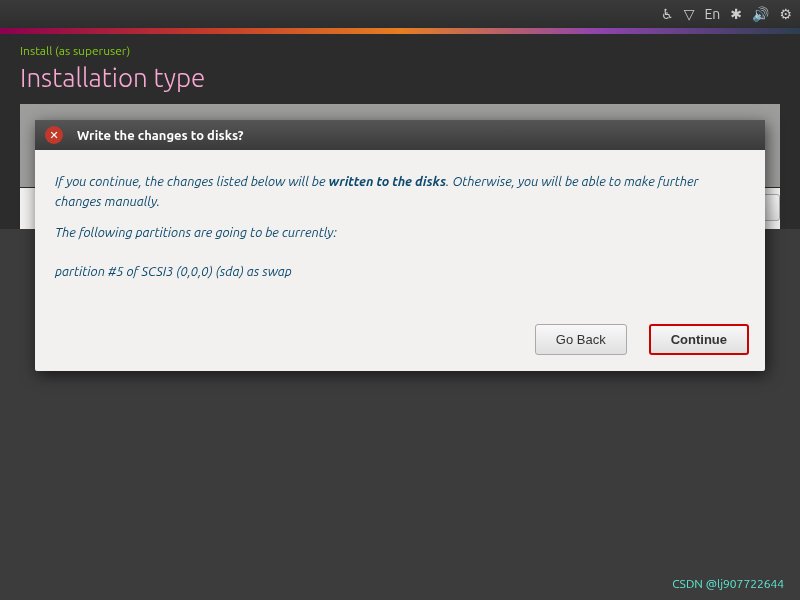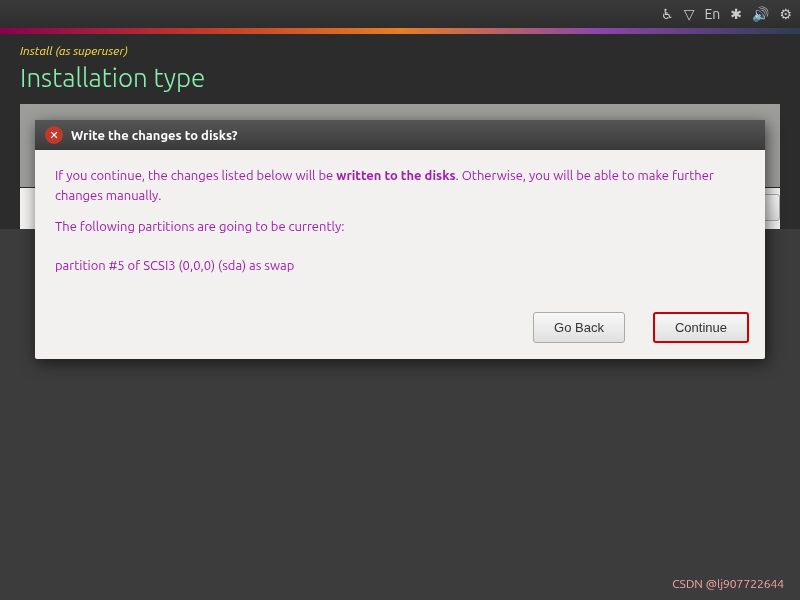--- a/index.html
+++ b/index.html
@@ -37,28 +37,27 @@
     }
 
     
     .main-bg {
       width: 800px;
       background: #2c2c2c;
       padding: 10px 20px 0 20px;
     }
 
     .superuser-label {
-      color: #fde047;
+      color: #84cc16;
       font-size: 12px;
       margin-bottom: 6px;
-      font-style: italic;
     }
 
     .page-title {
-      color: #86efac;
+      color: #f9a8d4;
       font-size: 26px;
       font-weight: 300;
       margin-bottom: 12px;
     }
 
     
     .content-area {
       background: #f2f1f0;
       width: 760px;
       padding: 16px 16px 10px 16px;
@@ -150,58 +149,60 @@
       color: white;
       font-size: 11px;
       cursor: pointer;
       flex-shrink: 0;
     }
 
     .dialog-title {
       color: #fff;
       font-size: 13px;
       font-weight: bold;
+      margin-left: 6px;
     }
 
     .dialog-body {
-      padding: 16px 20px;
-      color: #a21caf;
+      padding: 22px 20px;
+      color: #0c4a6e;
+      font-style: italic;
     }
 
     .dialog-body p {
       margin-bottom: 12px;
       font-size: 13px;
       line-height: 1.5;
     }
 
     .dialog-body p strong {
       font-weight: bold;
     }
 
     .dialog-buttons {
       display: flex;
       justify-content: flex-end;
       padding: 8px 16px 16px 16px;
-      gap: 28px;
+      gap: 22px;
     }
 
     .btn {
       padding: 6px 20px;
       border-radius: 3px;
       font-size: 13px;
       cursor: pointer;
       border: 1px solid #aaa;
       background: linear-gradient(to bottom, #f8f8f8, #e0e0e0);
       color: #333;
     }
 
     .btn-continue {
       border: 2px solid #cc0000;
       background: linear-gradient(to bottom, #f8f8f8, #e0e0e0);
-      font-weight: normal;
+      font-weight: bold;
     }
 
     
     .bottom-bar {
       background: #f2f1f0;
       width: 760px;
       display: flex;
       justify-content: flex-end;
       padding: 6px 0 8px 0;
       gap: 8px;
@@ -245,21 +246,21 @@
     }
     .dot.active {
       background: #cc3300;
     }
 
     
     .watermark {
       position: absolute;
       bottom: 10px;
       right: 16px;
-      color: #fca5a5;
+      color: #5eead4;
       font-size: 12px;
     }
 
     .dimmed {
       opacity: 0.5;
     }
   </style>
 </head>
 <body>
 

